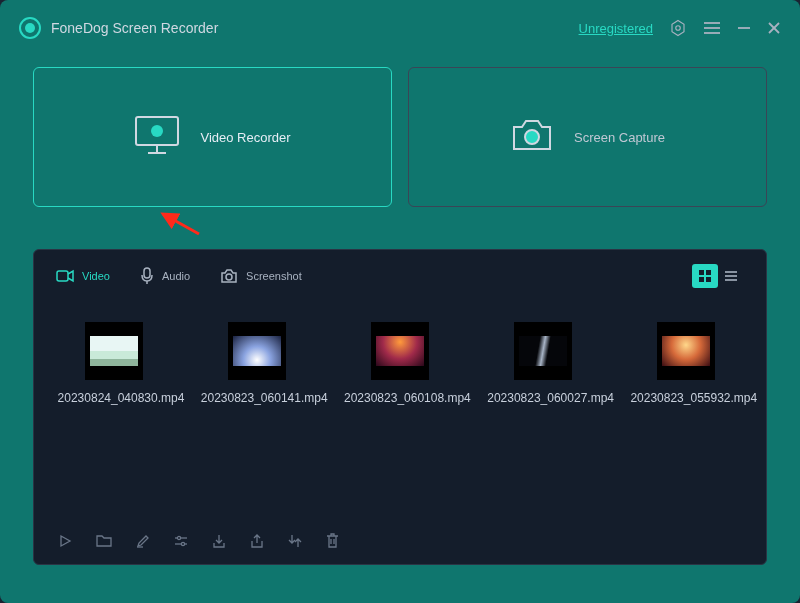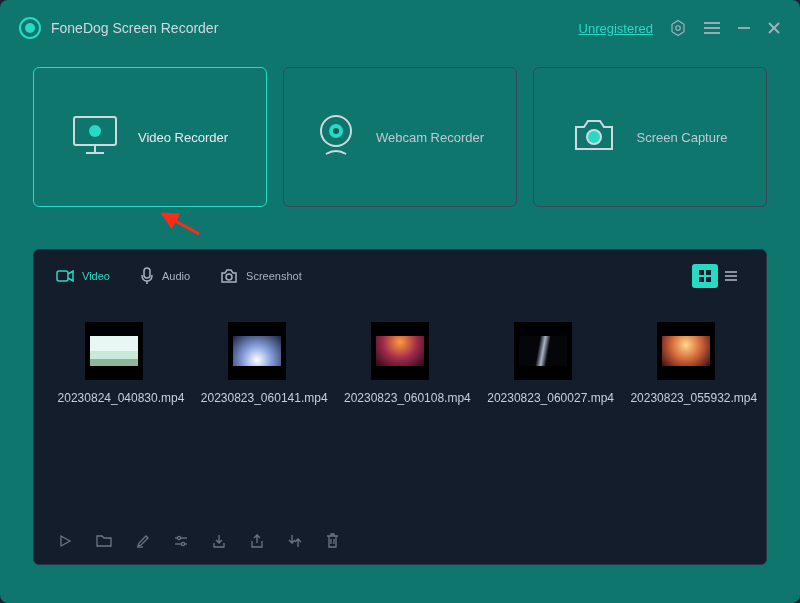--- a/index.html
+++ b/index.html
@@ -244,31 +244,20 @@
           <rect x="2" y="2" width="42" height="28" rx="2" stroke="#d0d8e2" stroke-width="2"></rect>
           <line x1="14" y1="38" x2="32" y2="38" stroke="#d0d8e2" stroke-width="2"></line>
           <line x1="23" y1="30" x2="23" y2="38" stroke="#d0d8e2" stroke-width="2"></line>
           <circle cx="23" cy="16" r="6" fill="#28d9c3"></circle>
         </svg>
       </span>
       <span class="mode-label">Video Recorder</span>
     </div>
     <div class="mode-card">
       <span class="mode-icon">
-        <svg width="40" height="42" viewBox="0 0 40 42" fill="none">
-          <circle cx="20" cy="17" r="15" stroke="#d0d8e2" stroke-width="2"></circle>
-          <circle cx="20" cy="17" r="7" fill="#28d9c3"></circle>
-          <circle cx="20" cy="17" r="3" fill="#0a5f54"></circle>
-          <path d="M10 40 Q20 34 30 40" stroke="#d0d8e2" stroke-width="2" fill="none"></path>
-        </svg>
-      </span>
-      <span class="mode-label">Webcam Recorder</span>
-    </div>
-    <div class="mode-card">
-      <span class="mode-icon">
         <svg width="44" height="36" viewBox="0 0 44 36" fill="none">
           <path d="M4 10 L12 10 L16 4 L28 4 L32 10 L40 10 L40 32 L4 32 Z" stroke="#d0d8e2" stroke-width="2"></path>
           <circle cx="22" cy="20" r="7" stroke="#d0d8e2" stroke-width="2" fill="#28d9c3"></circle>
         </svg>
       </span>
       <span class="mode-label">Screen Capture</span>
     </div>
   </div>
 
   <svg class="arrow-annotation" width="50" height="30">

